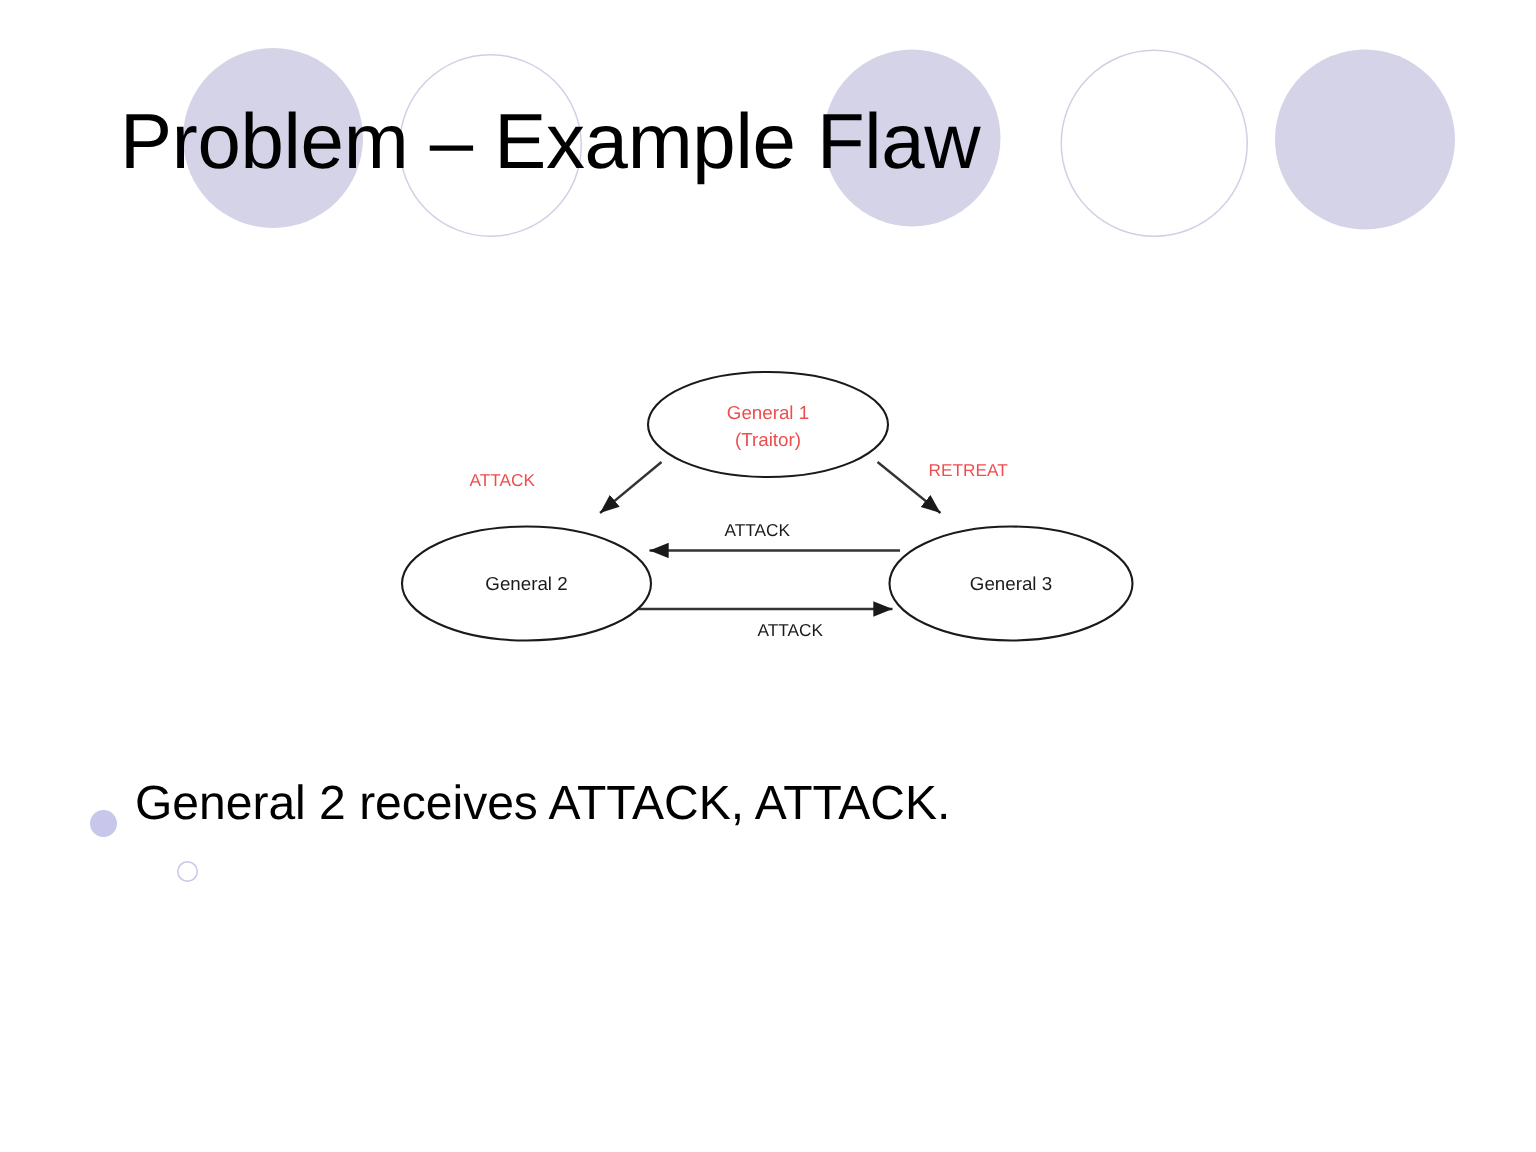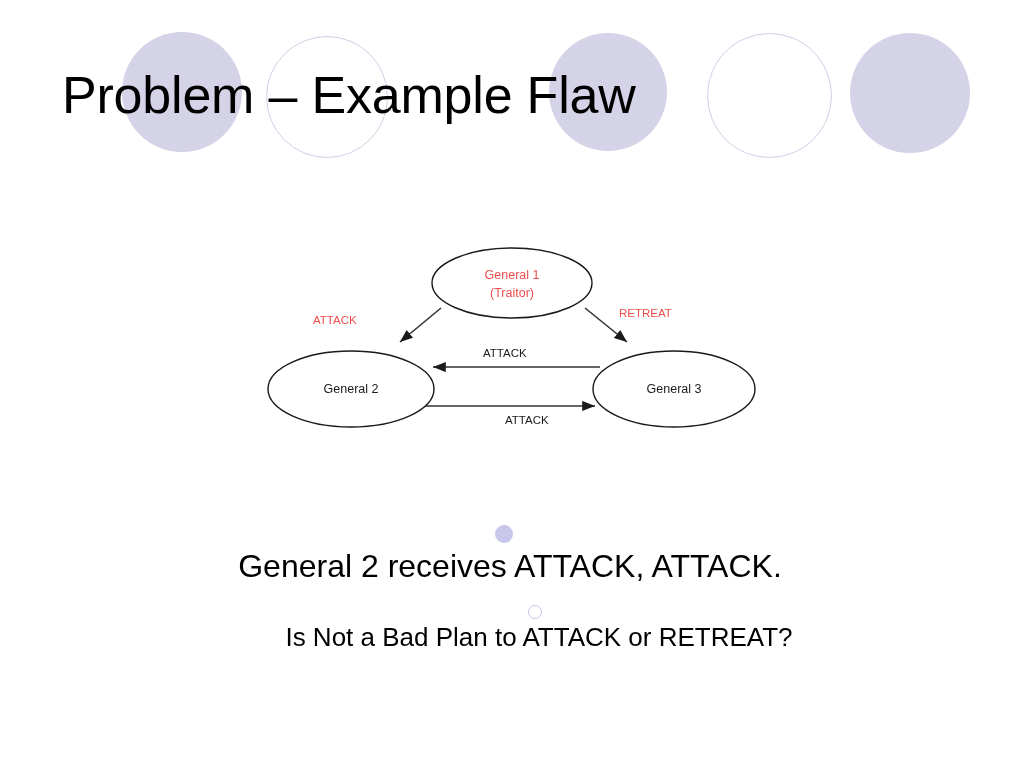--- a/index.html
+++ b/index.html
@@ -45,21 +45,21 @@
     background: #d5d3e8;
   }
   .deco-hollow {
     background: transparent;
     border: 1.6px solid #d1cfe6;
   }
 
   
   #title-block {
     position: absolute;
-    left: 62px;
+    left: 80px;
     top: 58px;
     width: 880px;
     height: 80px;
   }
   #page-title {
     margin: 0;
     font-family: "Liberation Sans", sans-serif;
     font-weight: 400;
     font-size: 52px;
     line-height: 74px;
@@ -112,22 +112,21 @@
 
   
   #bullets {
     position: absolute;
     left: 60px;
     top: 512px;
     width: 900px;
   }
   .bullet-row {
     display: flex;
-    align-items: center;
-    flex-direction: column;
+    align-items: flex-end;
   }
   .bullet-l1 {
     margin-bottom: 6px;
   }
   .bullet-l2 {
     margin-left: 58px;
     margin-top: 2px;
   }
   .marker {
     flex: 0 0 auto;
@@ -230,18 +229,17 @@
   <div id="bullets">
 
     <div class="bullet-row bullet-l1">
       <span class="marker marker-l1"></span>
       <span class="bullet-text-l1">General 2 receives ATTACK, ATTACK.</span>
     </div>
 
 
     <div class="bullet-row bullet-l2">
       <span class="marker marker-l2"></span>
-      <span class="bullet-text-l2">Is Not a Bad Plan to ATTACK or RETREAT?</span>
     </div>
 
   </div>
 
 </div>
 
 </body></html>

